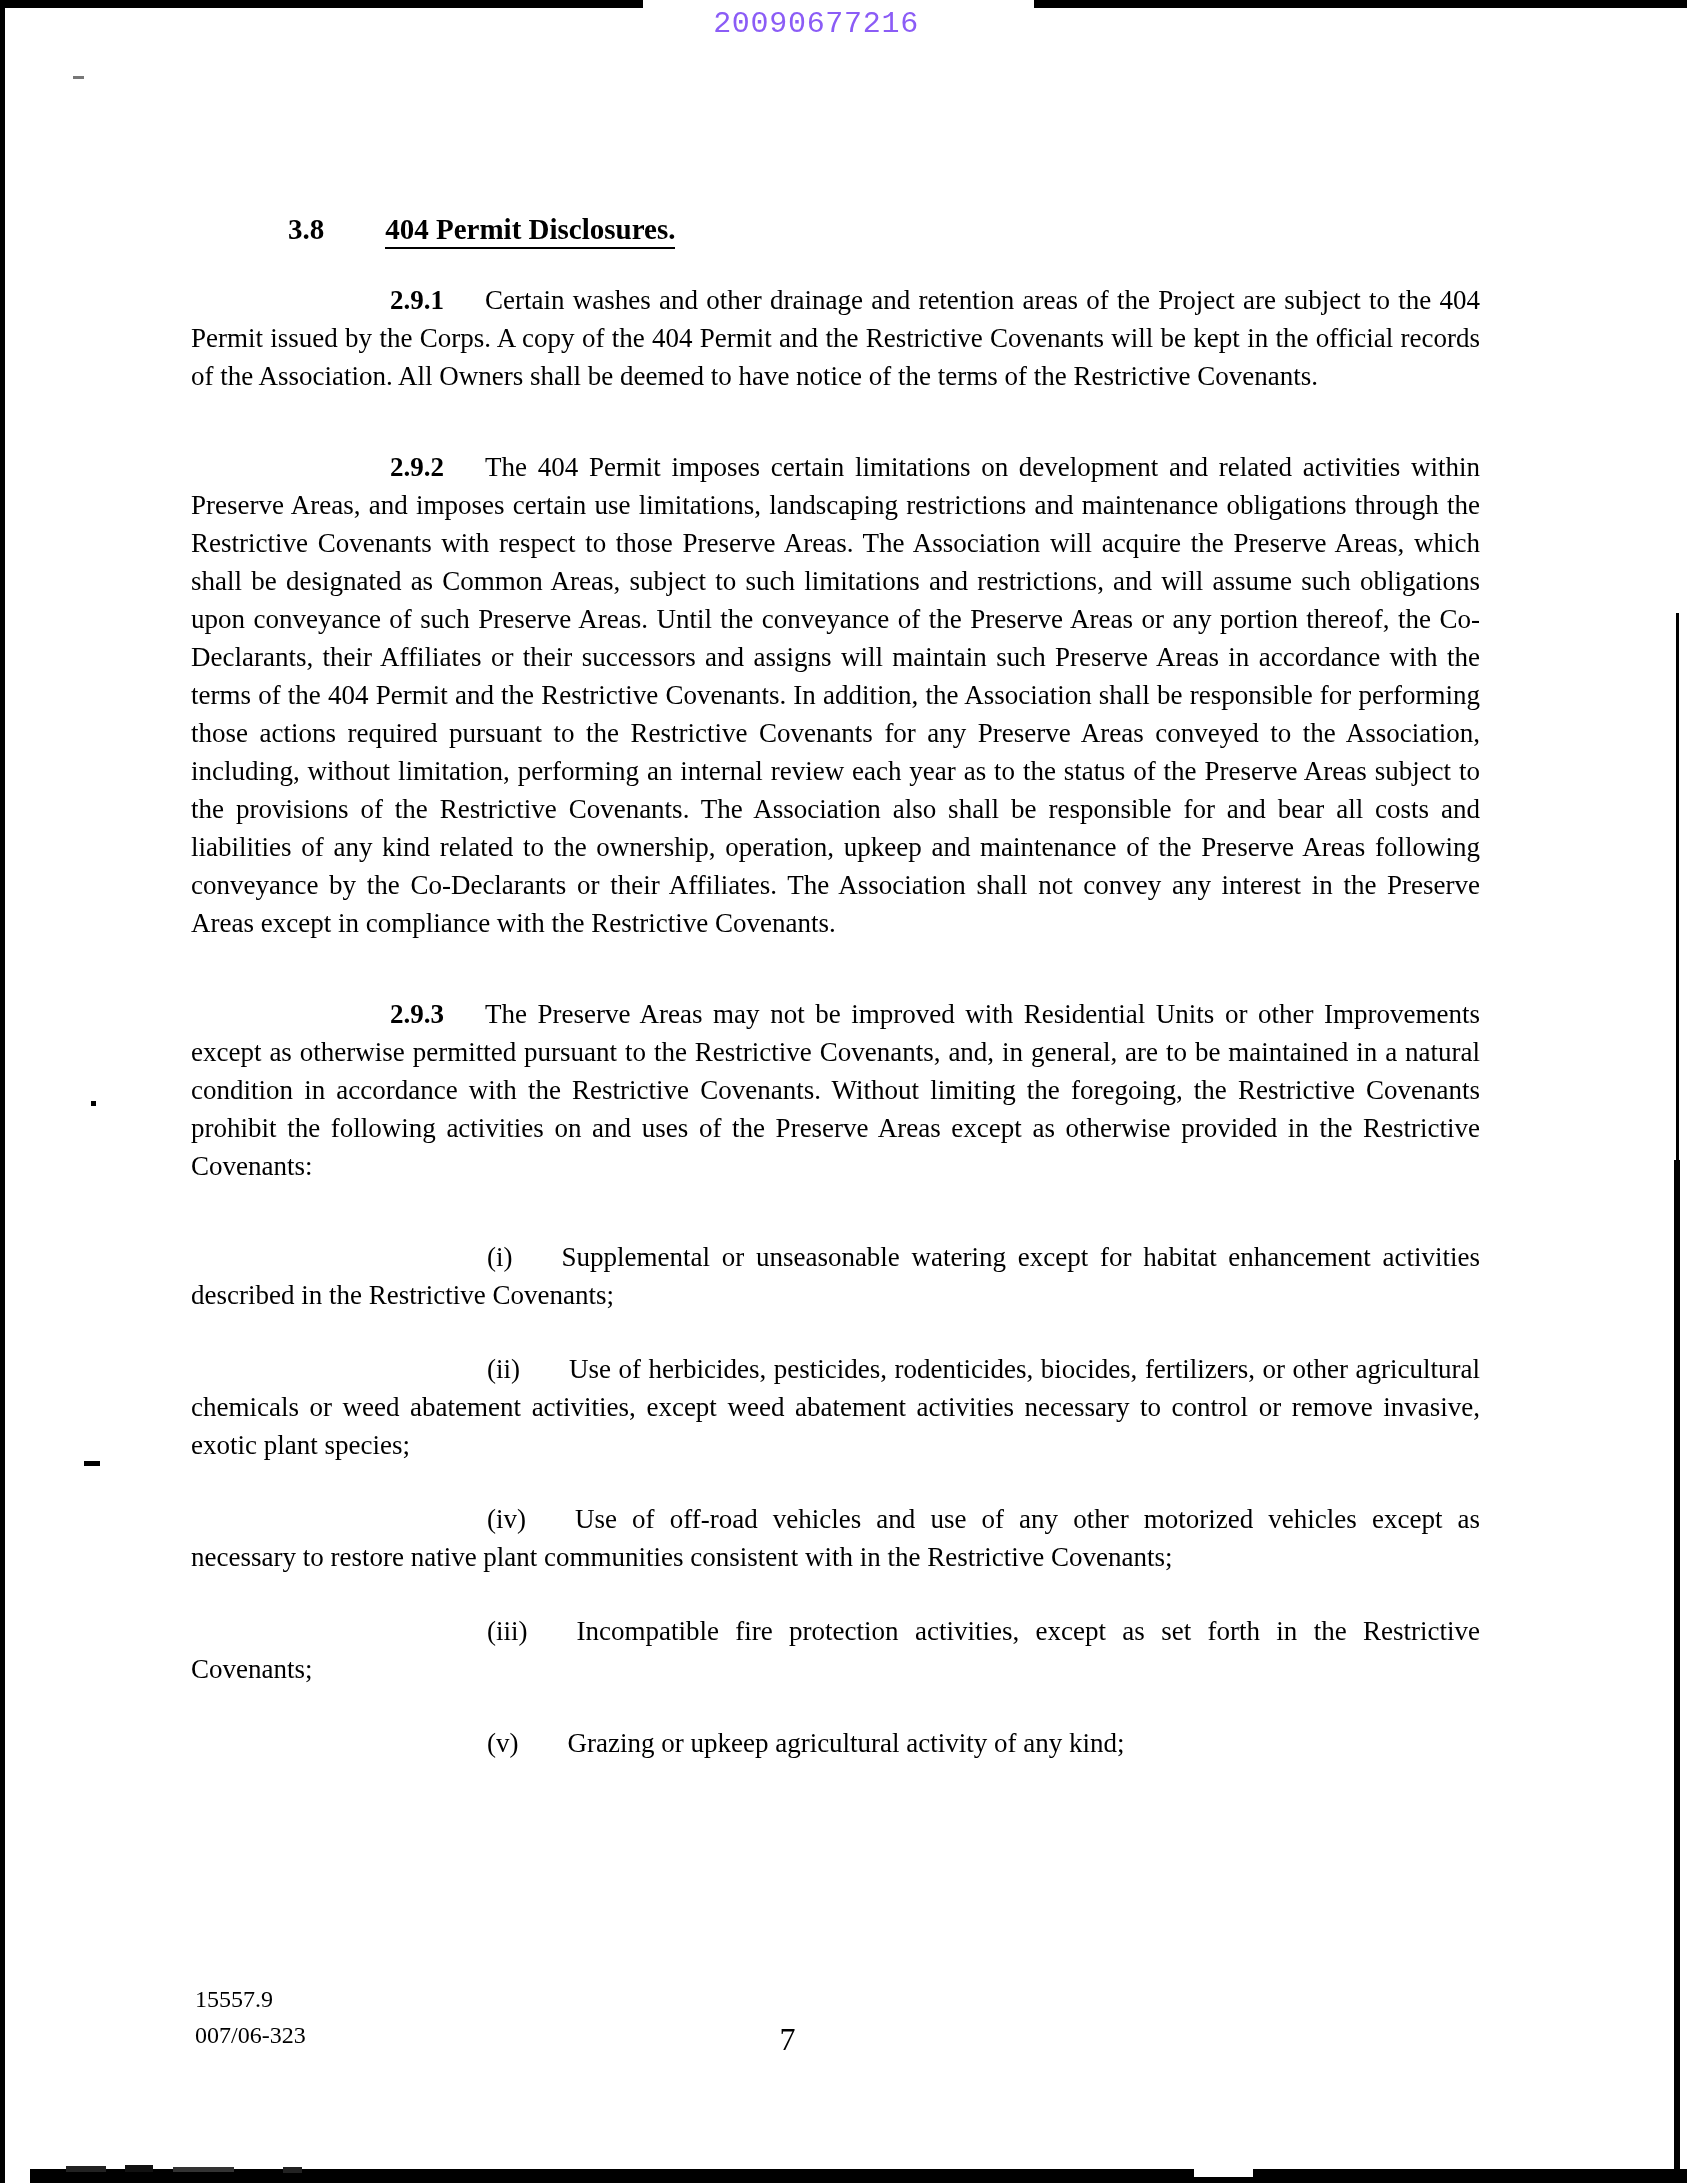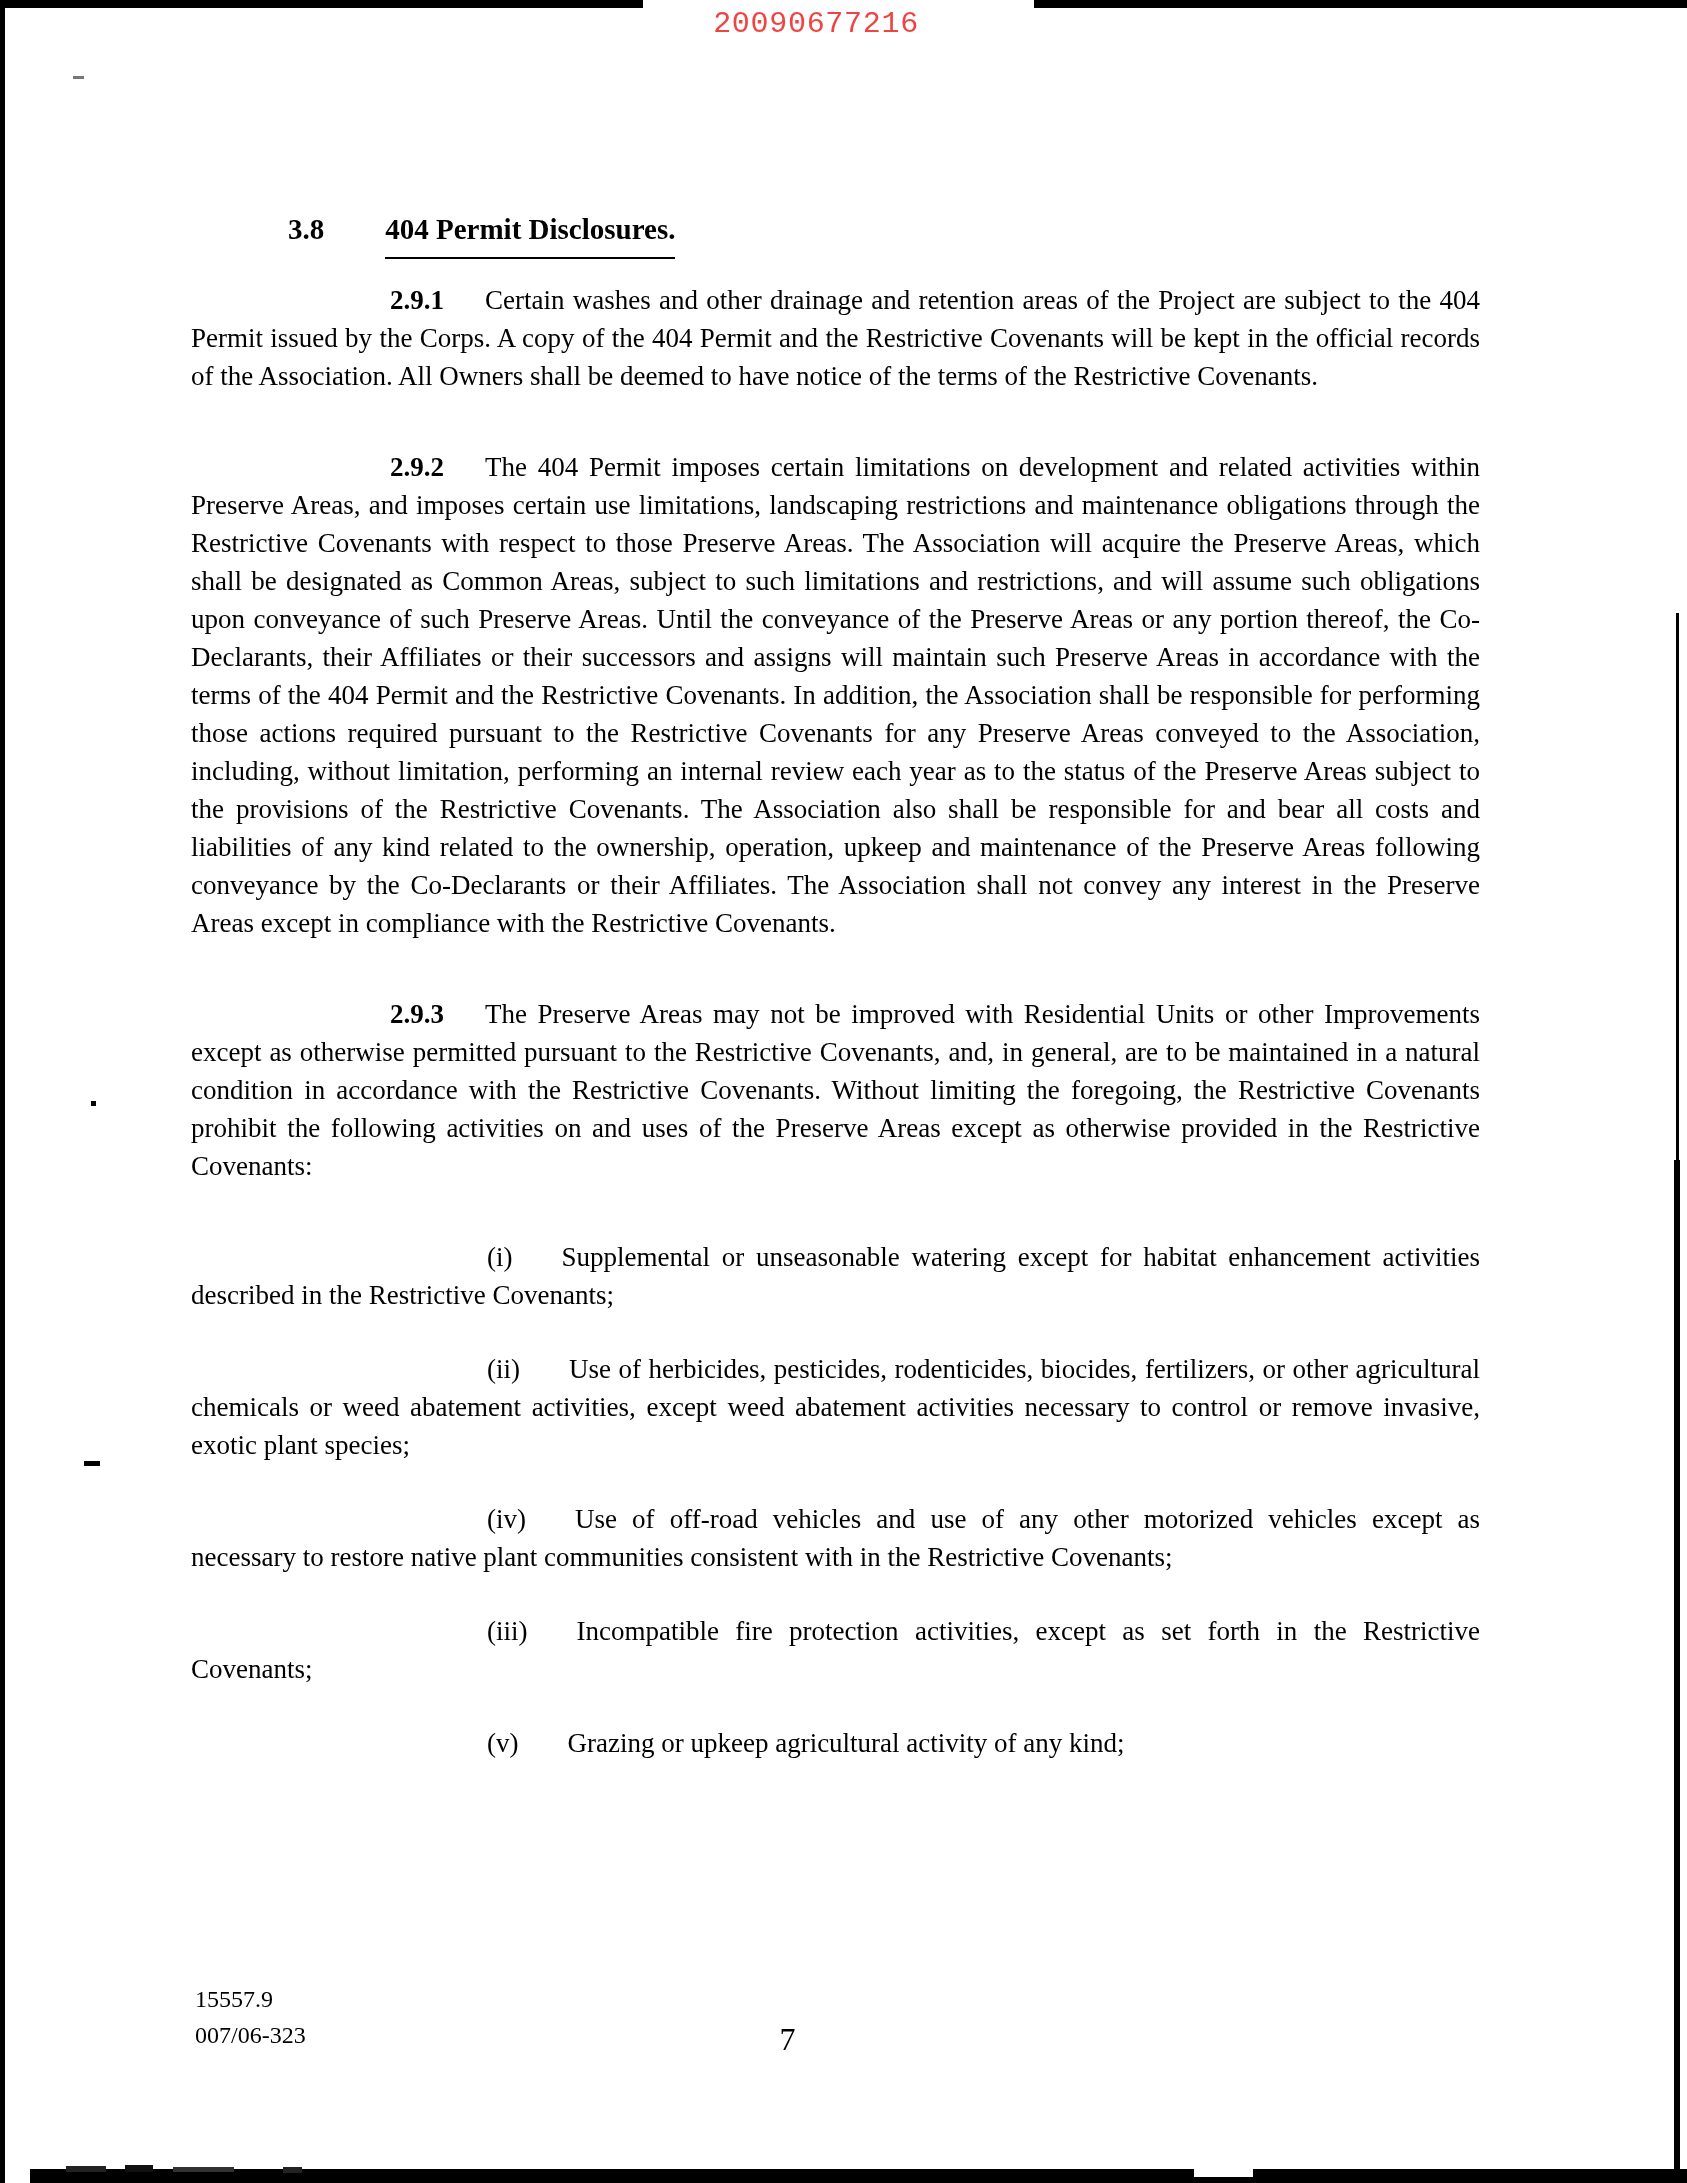--- a/index.html
+++ b/index.html
@@ -38,21 +38,21 @@
   
   .doc-number {
     position: absolute;
     top: 6.6px;
     left: 0;
     width: 1632px;             
     text-align: center;
     font-family: "Liberation Mono", "DejaVu Sans Mono", monospace;
     font-size: 30px;
     letter-spacing: 0.7px;
-    color: #ef4444;
+    color: #8b5cf6;
     white-space: nowrap;
   }
 
   
   .content {
     position: absolute;
     left: 191px;
     top: 210px;
     width: 1289px;
     font-size: 27px;
@@ -61,21 +61,21 @@
   }
   .section-heading {
     font-weight: bold;
     font-size: 29px;
     margin: 0 0 33px 97px;
     text-align: left;
   }
   .section-heading .h-tab { display: inline-block; width: 61px; }
   .section-title {
     border-bottom: 2.6px solid #000;
-    padding-bottom: 12px;
+    padding-bottom: 2px;
   }
   p.para {
     margin: 0 0 53px 0;
     text-indent: 199px;
   }
   p.para .p-num { font-weight: bold; }
   .tab  { display: inline-block; width: 41px; }
   p.list-item {
     margin: 0 0 36px 0;
     text-indent: 296px;

